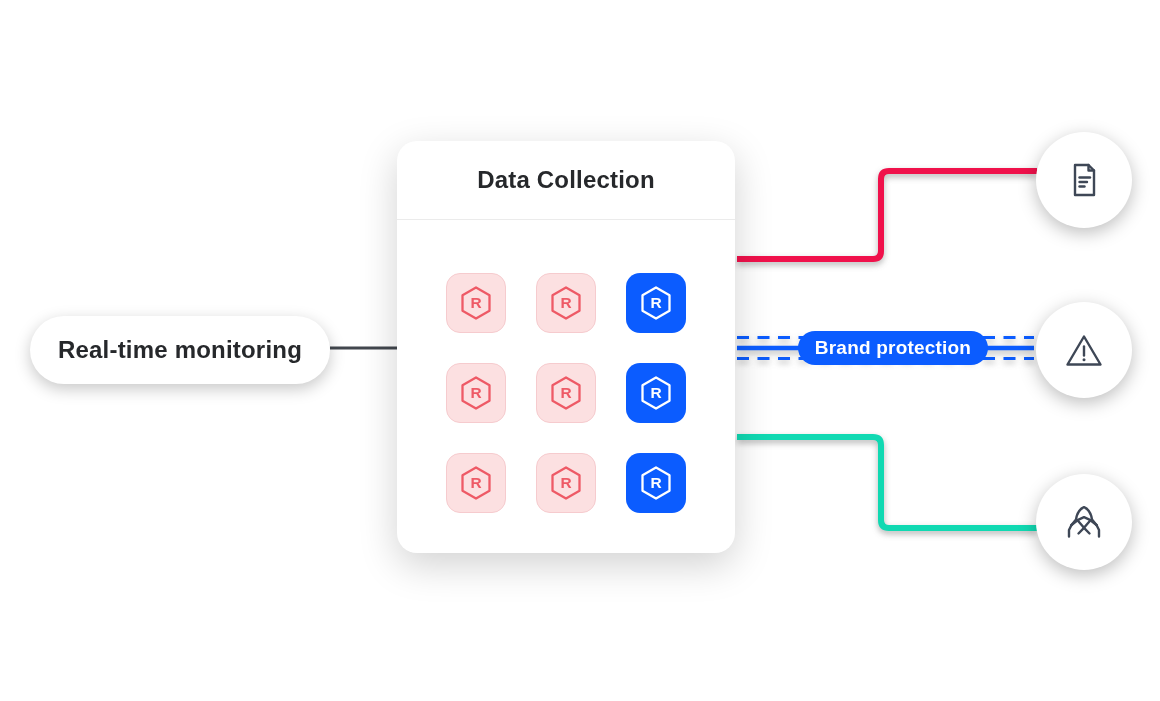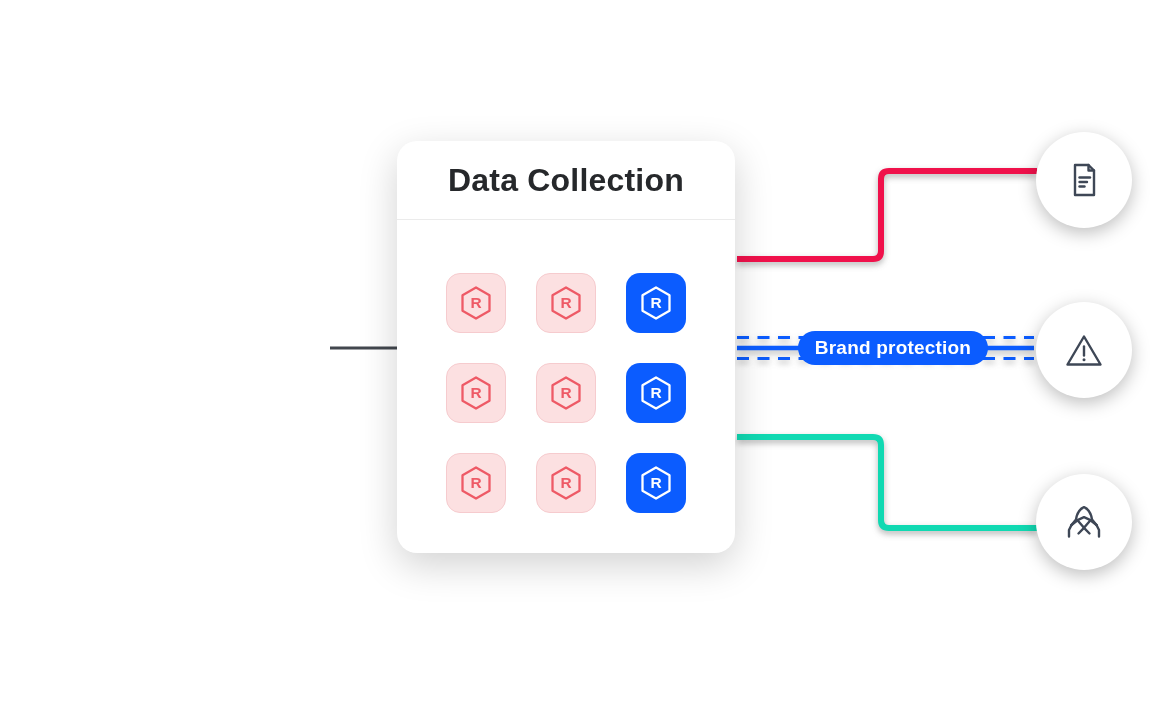--- a/index.html
+++ b/index.html
@@ -28,21 +28,21 @@
 
   .card{
     position:absolute;left:397px;top:141px;width:338px;height:412px;
     background:var(--card-bg);border-radius:20px;
     box-shadow:0 12px 38px rgba(0,0,0,0.18);
   }
   .card-header{
     height:78px;display:flex;align-items:center;justify-content:center;
     border-bottom:1px solid var(--divider);
   }
-  .card-header span{font-size:32px;font-weight:700;color:var(--text-dark);letter-spacing:0.2px;}
+  .card-header span{font-size:24px;font-weight:700;color:var(--text-dark);letter-spacing:0.2px;}
   .grid{
     display:grid;grid-template-columns:repeat(3,60px);
     gap:30px;padding:53px 49px 41px 49px;
   }
   .tile{
     width:60px;height:60px;border-radius:14px;
     display:flex;align-items:center;justify-content:center;box-sizing:border-box;
   }
   .tile.pink{background:var(--pink-bg);border:1px solid var(--pink-border);color:var(--pink-stroke);}
   .tile.blue{background:var(--blue);color:#fff;}
@@ -71,20 +71,23 @@
 
   <svg class="connectors" width="1160" height="701" viewBox="0 0 1160 701">
     <path class="wire dark" d="M330 348 H397"></path>
     <path class="wire blue-dash" d="M737 337.5 H1034"></path>
     <path class="wire blue-dash" d="M737 358.5 H1034"></path>
     <path class="wire blue-solid" d="M737 348 H1034"></path>
     <path class="wire red" d="M737 259 H873 Q881 259 881 251 V179 Q881 171 889 171 H1037"></path>
     <path class="wire teal" d="M737 437 H873 Q881 437 881 445 V520 Q881 528 889 528 H1037"></path>
   </svg>
 
+  <div class="source-pill">
+    <span>Real-time monitoring</span>
+  </div>
 
   <div class="card">
     <div class="card-header">
       <span>Data Collection</span>
     </div>
     <div class="grid">
         <div class="tile pink">
           <svg viewBox="0 0 38 38" width="38" height="38">
             <polygon points="19,3.5 32.5,11.25 32.5,26.75 19,34.5 5.5,26.75 5.5,11.25" fill="none" stroke="currentColor" stroke-width="2.3" stroke-linejoin="round"></polygon>
             <text x="19" y="24.2" text-anchor="middle" font-size="15.5" font-weight="bold" font-family="Liberation Sans, sans-serif" fill="currentColor">R</text>

